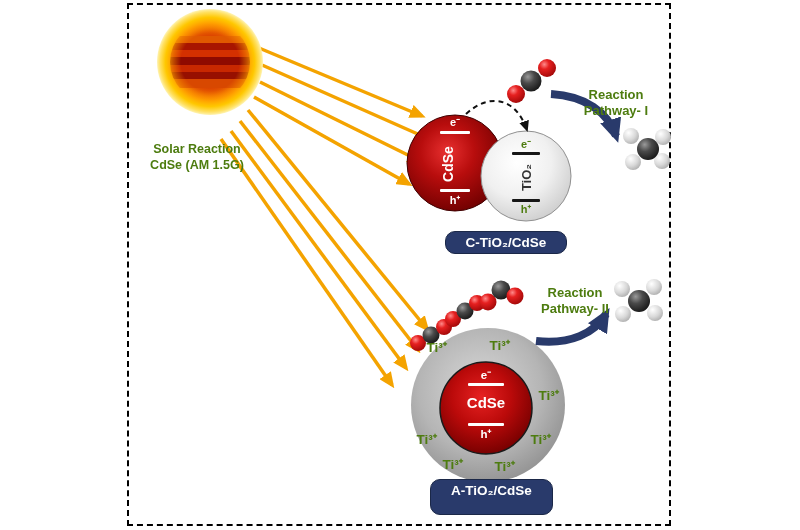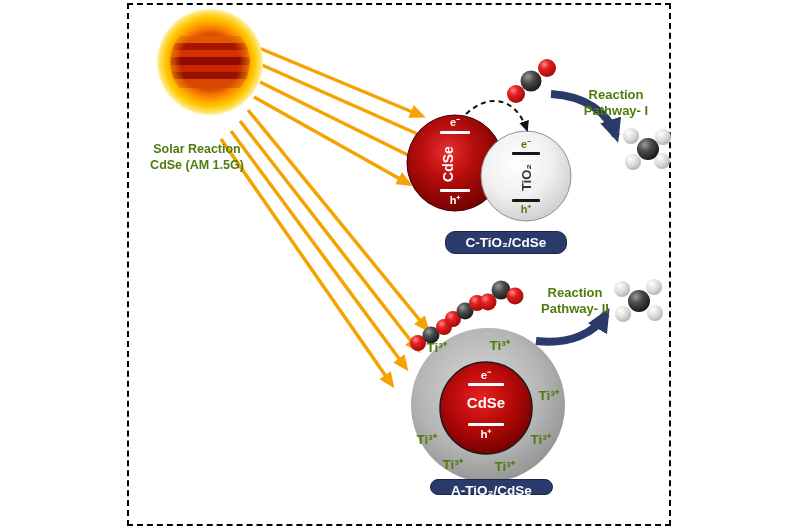--- a/index.html
+++ b/index.html
@@ -212,15 +212,15 @@
   <div class="lbl center" style="left:531px;top:386px;width:36px;font-size:13.5px;">Ti³⁺</div>
   <div class="lbl center" style="left:409px;top:430px;width:36px;font-size:13.5px;">Ti³⁺</div>
   <div class="lbl center" style="left:523px;top:430px;width:36px;font-size:13.5px;">Ti³⁺</div>
   <div class="lbl center" style="left:435px;top:455px;width:36px;font-size:13.5px;">Ti³⁺</div>
   <div class="lbl center" style="left:487px;top:457px;width:36px;font-size:13.5px;">Ti³⁺</div>
 
   <div class="lbl center" style="left:521px;top:285px;width:108px;font-size:13px;line-height:1.2;">
     <div>Reaction</div>
     <div>Pathway- II</div>
   </div>
-  <div class="cap" style="left:430px;top:479px;width:123px;height:16px;line-height:22px;">A-TiO₂/CdSe</div>
+  <div class="cap" style="left:430px;top:479px;width:123px;height:36px;line-height:22px;">A-TiO₂/CdSe</div>
 
 </div>
 
 </body></html>

